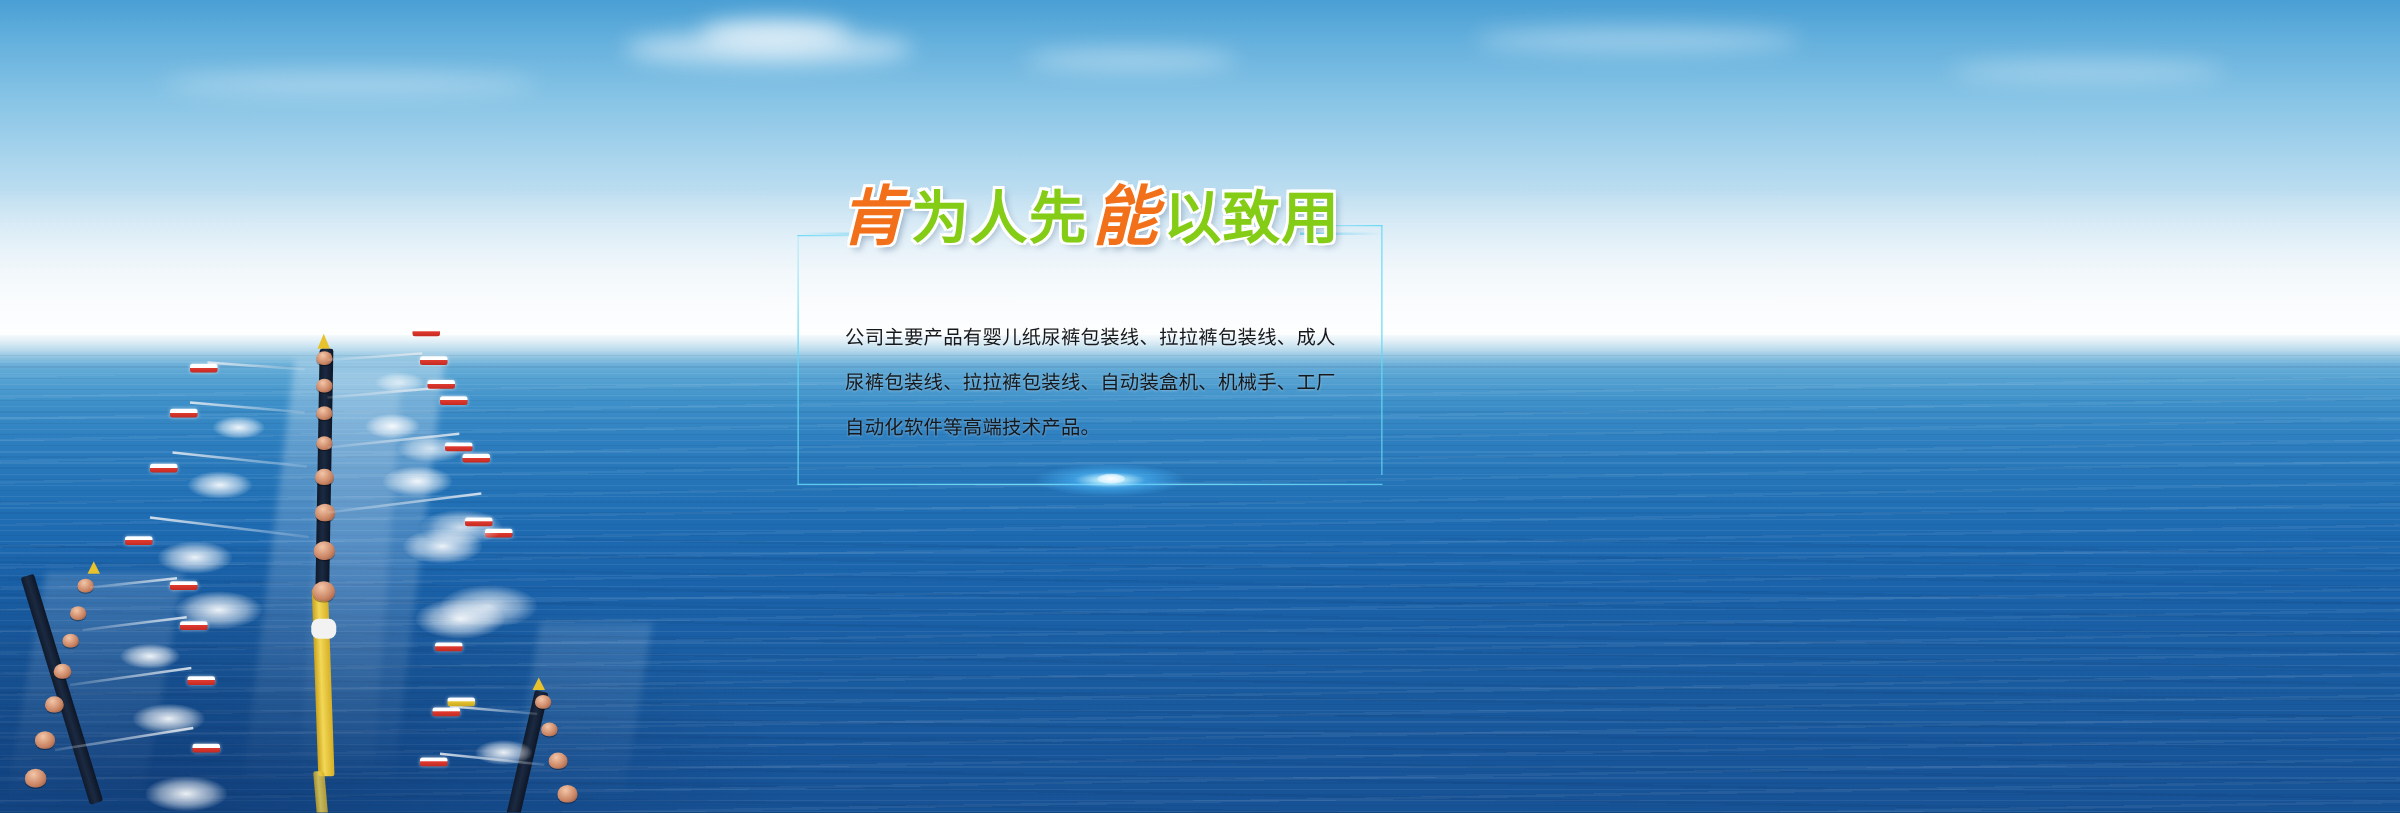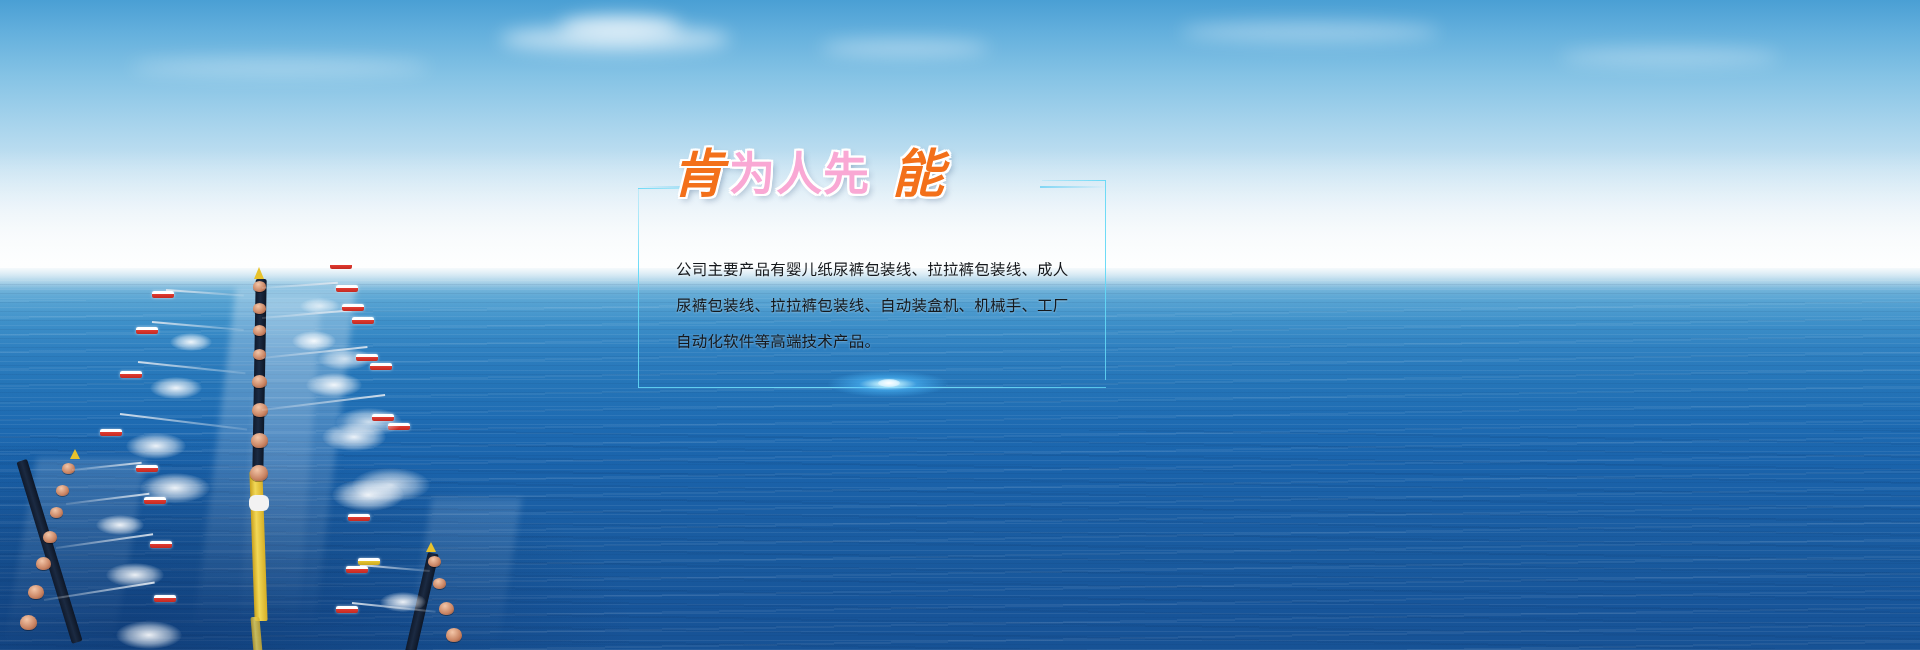--- a/index.html
+++ b/index.html
@@ -181,21 +181,21 @@
     color:#f3701a;
     font-family:"DejaVu Serif","Liberation Serif",serif;
     font-style:italic;font-weight:700;font-size:52px;
     text-shadow:
       2px 0 0 #fff,-2px 0 0 #fff,0 2px 0 #fff,0 -2px 0 #fff,
       2px 2px 0 #fff,-2px 2px 0 #fff,2px -2px 0 #fff,-2px -2px 0 #fff,
       3px 3px 6px rgba(0,40,90,.35);
     margin-right:4px;
   }
   .h-main{
-    color:#f9a8d4;
+    color:#84cc16;
     font-family:"DejaVu Sans","Liberation Sans",sans-serif;
     font-weight:700;
     text-shadow:
       2px 0 0 #fff,-2px 0 0 #fff,0 2px 0 #fff,0 -2px 0 #fff,
       2px 2px 0 #fff,-2px 2px 0 #fff,2px -2px 0 #fff,-2px -2px 0 #fff,
       3px 3px 6px rgba(0,40,90,.30);
   }
   .h-gap{display:inline-block;width:22px;}
 
   
@@ -343,17 +343,18 @@
     <div class="f-line f-h bottom-h"></div>
   </div>
   <div class="glow-dot"></div>
   <div class="glow-core"></div>
 
   <div class="headline">
     <span class="h-seg h-accent">肯</span>
     <span class="h-seg h-main">为人先</span>
     <span class="h-gap"></span>
     <span class="h-seg h-accent">能</span>
+    <span class="h-seg h-main">以致用</span>
   </div>
 
   <p class="desc">公司主要产品有婴儿纸尿裤包装线、拉拉裤包装线、成人尿裤包装线、拉拉裤包装线、自动装盒机、机械手、工厂自动化软件等高端技术产品。</p>
 
 </div>
 
 </body></html>

